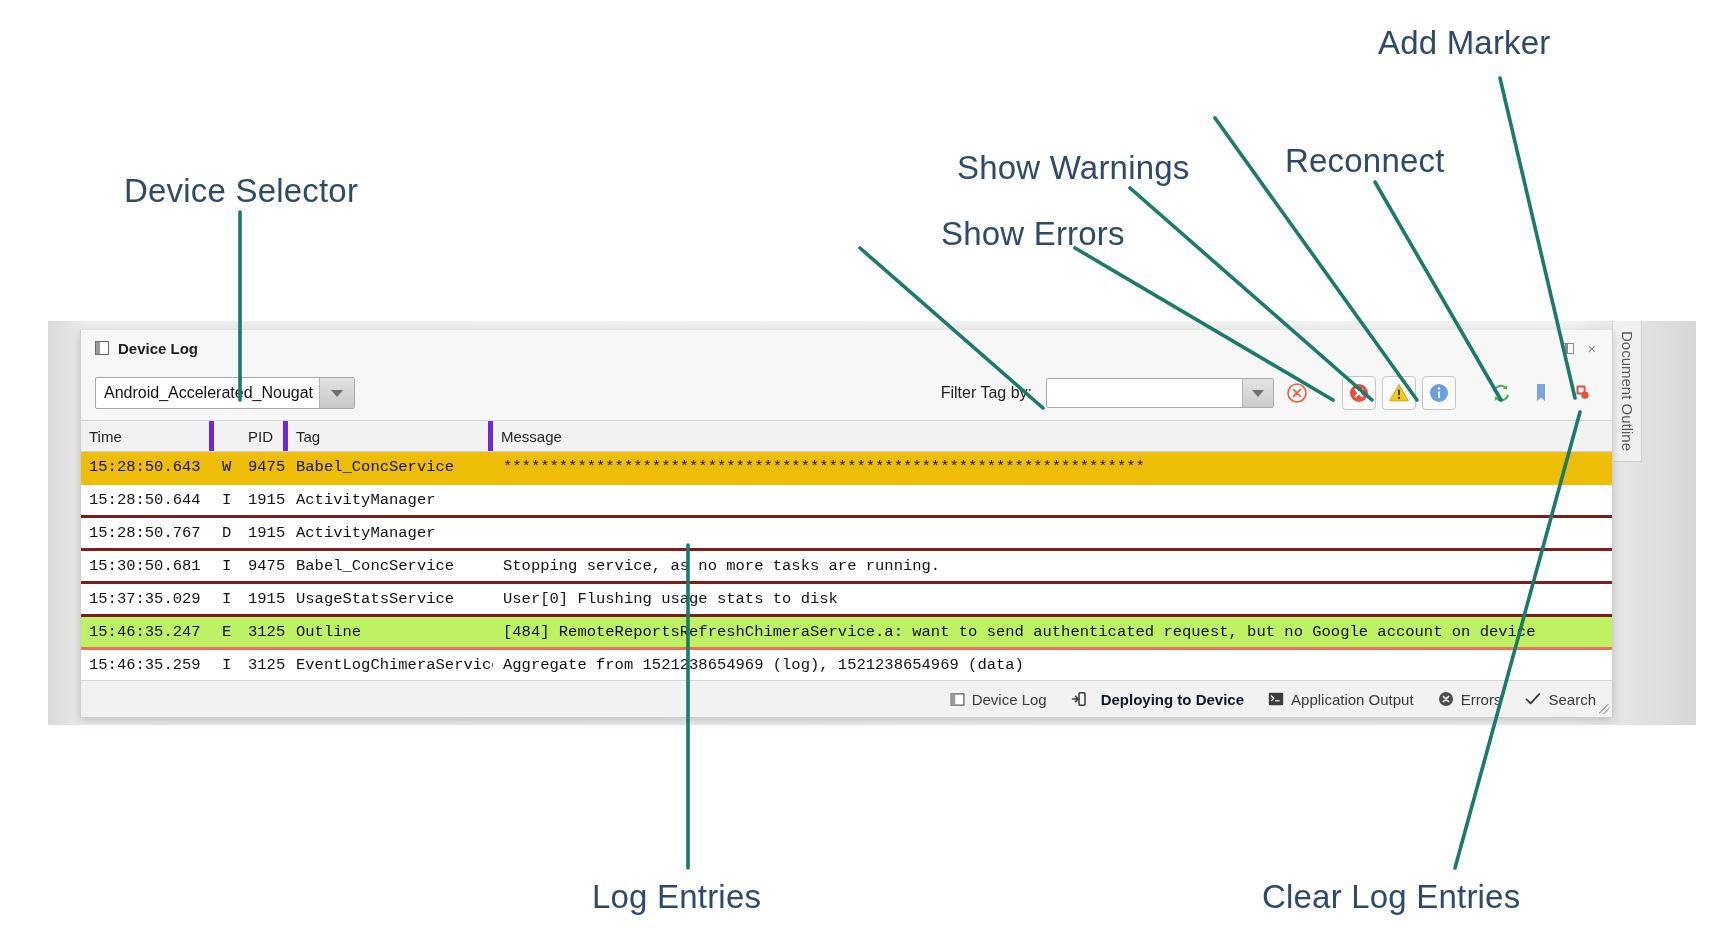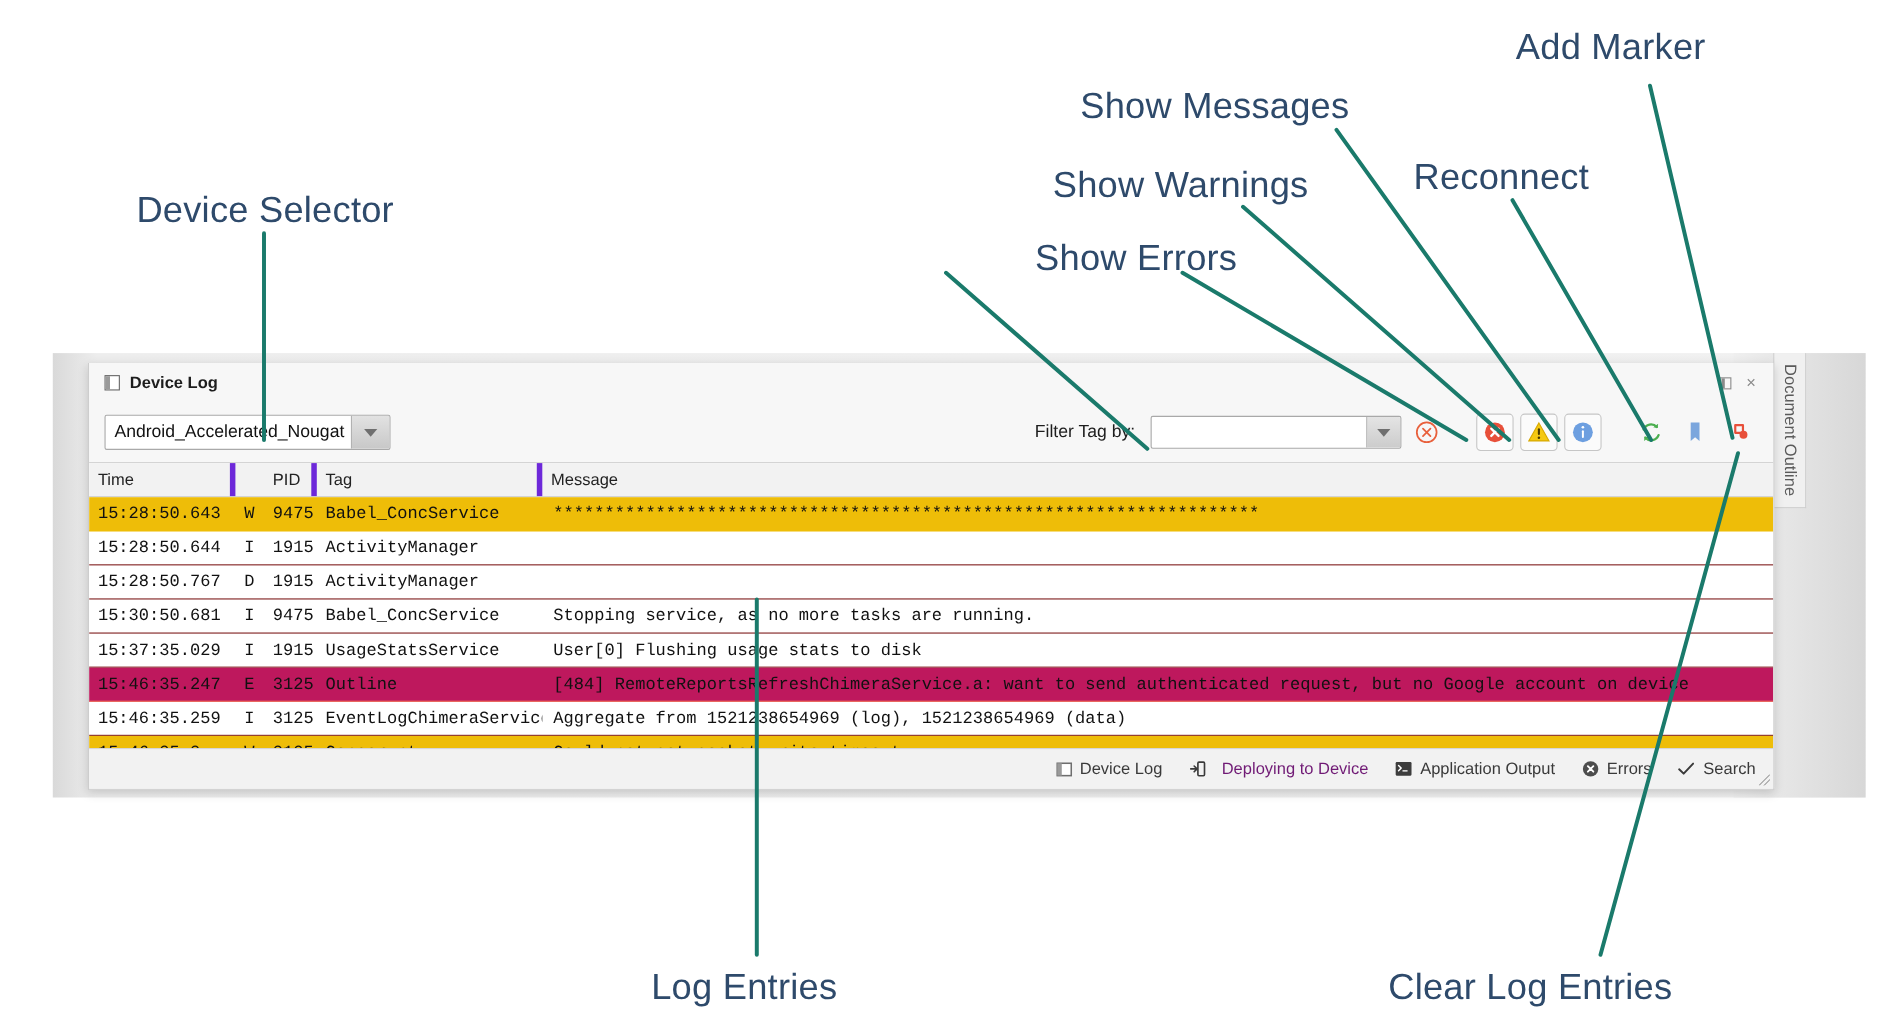--- a/index.html
+++ b/index.html
@@ -116,35 +116,35 @@
       border-right:5px solid #6d28d9;}
   .col-time{width:133px;}
   .col-lvl{width:26px;border-right:none;}
   .col-pid{width:48px;}
   .col-tag{width:205px;}
   .col-msg{flex:1;border-right:none;}
 
   .row{
     height:30px;flex:none;display:flex;align-items:center;
     font-family:"Liberation Mono",monospace;font-size:15.5px;color:#111;
-    border-bottom:1px solid #7f1d1d;white-space:nowrap;
+    border-bottom:3px solid #7f1d1d;white-space:nowrap;
   }
   .row.warn{background:#eebd08;border-bottom-color:#eebd08;}
-  .row.err{background:#be185d;border-bottom-color:#f1705a;}
+  .row.err{background:#bef264;border-bottom-color:#f1705a;}
   .cell{padding-left:8px;box-sizing:border-box;overflow:hidden;}
   .cell.col-msg{padding-left:10px;}
 
   
   .statusbar{
     height:36px;flex:none;display:flex;align-items:center;justify-content:flex-end;
     background:#f2f2f2;border-top:1px solid #d6d6d6;padding-right:16px;gap:24px;
     font-size:15px;color:#3a3a3a;
   }
   .status-item{display:flex;align-items:center;gap:7px;white-space:nowrap;}
-  .status-item.active{font-weight:normal;color:#701a75;gap:14px;}
+  .status-item.active{font-weight:bold;color:#0f172a;gap:14px;}
   .resize-grip{
     position:absolute;right:3px;bottom:3px;width:10px;height:10px;
     background:
       linear-gradient(135deg,transparent 0 45%,#b5b5b5 45% 55%,transparent 55% 100%),
       linear-gradient(135deg,transparent 0 70%,#b5b5b5 70% 80%,transparent 80% 100%);
   }
 </style>
 </head>
 <body>
 
@@ -372,19 +372,18 @@
       <line x1="1375" y1="182" x2="1501" y2="400"></line>
       <line x1="1500" y1="78" x2="1575" y2="398"></line>
       <line x1="688" y1="868" x2="688" y2="545"></line>
       <line x1="1455" y1="868" x2="1580" y2="412"></line>
     </g>
   </svg>
 
   <div class="ann-label" style="left:124px;top:172px;">Device Selector</div>
   <div class="ann-label" style="left:941px;top:215px;">Show Errors</div>
   <div class="ann-label" style="left:957px;top:149px;">Show Warnings</div>
-  <div class="ann-label" style="left:982px;top:77px;">Show Messages</div>
   <div class="ann-label" style="left:1285px;top:142px;">Reconnect</div>
   <div class="ann-label" style="left:1378px;top:24px;">Add Marker</div>
   <div class="ann-label" style="left:592px;top:878px;text-align:center;">Log Entries</div>
   <div class="ann-label" style="left:1262px;top:878px;">Clear Log Entries</div>
 
 </div>
 
 </body></html>

